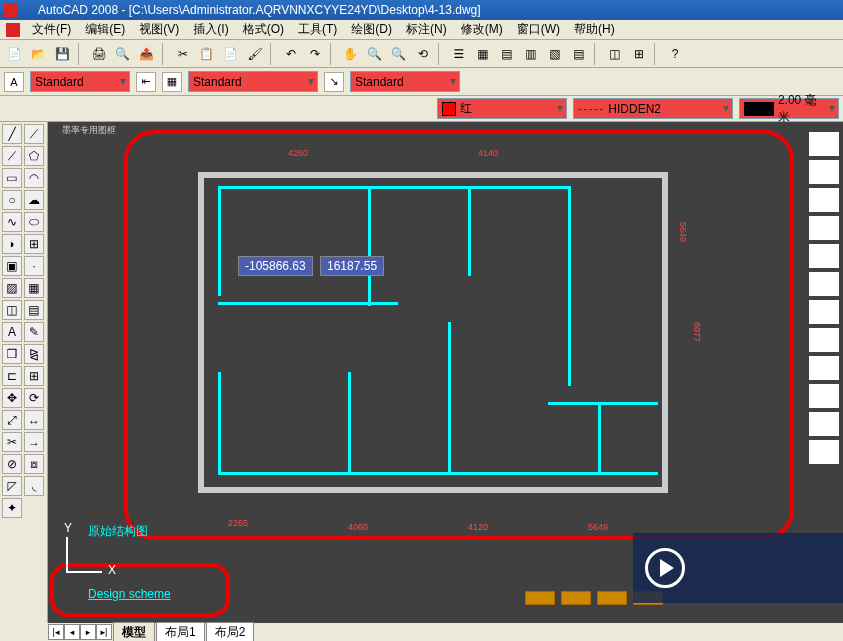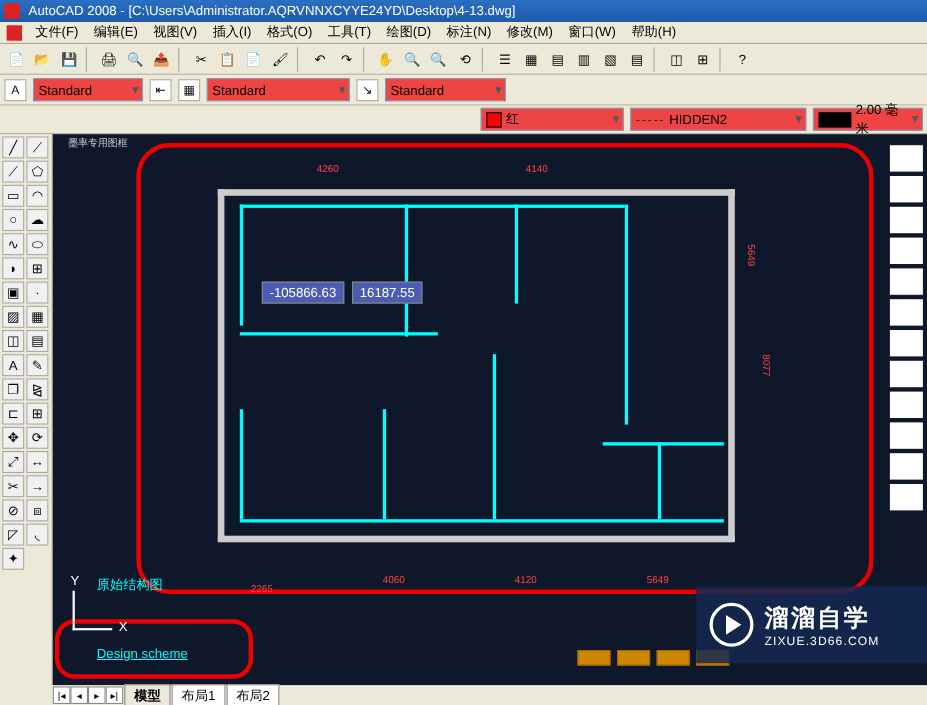--- a/index.html
+++ b/index.html
@@ -1,35 +1,35 @@
 <!DOCTYPE html>
 <html><head>
 <meta charset="utf-8">
 <style>
   * { box-sizing: border-box; margin: 0; padding: 0; font-family: "Microsoft YaHei", SimSun, Arial, sans-serif; font-size: 12px; }
   body { width: 843px; height: 641px; background: #ece9d8; overflow: hidden; position: relative; }
-  .titlebar { height: 20px; background: linear-gradient(#2a6fc2,#1e5aa8); color: #fff; display: flex; align-items: center; padding-left: 4px; gap: 8px; }
+  .titlebar { height: 20px; background: linear-gradient(#2a6fc2,#1e5aa8); color: #fff; display: flex; align-items: center; padding-left: 4px; gap: 20px; }
   .titlebar .app-icon { width: 14px; height: 14px; background: #d22; display: inline-block; }
   .menubar { height: 20px; background: #ece9d8; display: flex; align-items: center; padding-left: 6px; gap: 2px; border-bottom: 1px solid #aca899; }
   .menubar .app-icon2 { width: 14px; height: 14px; background: #d22; display: inline-block; margin-right: 4px; }
   .menubar span { padding: 2px 6px; cursor: default; }
   .toolbar { height: 28px; background: #ece9d8; display: flex; align-items: center; padding: 2px 4px; gap: 2px; border-bottom: 1px solid #aca899; }
   .tbtn { width: 22px; height: 22px; border: 1px solid transparent; display: inline-flex; align-items: center; justify-content: center; font-size: 12px; cursor: pointer; }
   .sep { width: 6px; height: 22px; border-left: 1px solid #aca899; margin: 0 2px; }
   .style-row { height: 28px; background: #ece9d8; display: flex; align-items: center; padding: 2px 4px; gap: 6px; border-bottom: 1px solid #aca899; }
   .style-icon { width: 20px; height: 20px; border: 1px solid #aca899; background: #fff; display: flex; align-items: center; justify-content: center; font-size: 11px; }
   .style-select { height: 21px; border: 1px solid #7f9db9; background: #ef4444; padding: 0 18px 0 4px; position: relative; display: flex; align-items: center; min-width: 90px; }
   .style-select::after { content: "▾"; position: absolute; right: 3px; top: 2px; color: #555; }
   .prop-row { height: 26px; background: #ece9d8; display: flex; align-items: center; padding: 2px 4px; gap: 6px; border-bottom: 1px solid #aca899; justify-content: flex-end; }
   .colorbox { width: 14px; height: 14px; background: #f00; border: 1px solid #000; display: inline-block; margin-right: 4px; }
   .lineweight-box { width: 36px; height: 14px; background: #000; display: inline-block; margin-right: 4px; }
   .main-area { position: absolute; top: 122px; left: 0; right: 0; bottom: 18px; display: flex; }
   .left-toolbox { width: 48px; background: #ece9d8; display: flex; flex-wrap: wrap; align-content: flex-start; padding: 2px; gap: 2px; border-right: 1px solid #aca899; }
   .left-toolbox .tbtn { width: 20px; height: 20px; border: 1px solid #aca899; background: #f0f0f0; }
-  .canvas-wrap { flex: 1; background: #0f172a; position: relative; overflow: hidden; }
+  .canvas-wrap { flex: 1; background: #404040; position: relative; overflow: hidden; }
   .drawing { position: absolute; inset: 0; }
   .red-outline { position: absolute; border: 4px solid #e00; border-radius: 30px; }
   .coord-tip { position: absolute; background: #4a5db0; color: #fff; padding: 2px 6px; font-size: 12px; border: 1px solid #888; }
   .layout-tabs { position: absolute; left: 48px; bottom: 0; right: 0; height: 18px; background: #ece9d8; display: flex; align-items: center; font-size: 11px; }
   .layout-tabs .navbtn { width: 16px; height: 16px; border: 1px solid #888; background: #fff; display: flex; align-items: center; justify-content: center; font-size: 9px; cursor: pointer; }
   .layout-tabs .tab { padding: 1px 8px; border: 1px solid #888; background: #fff; margin-left: 1px; cursor: pointer; }
   .layout-tabs .tab.active { background: #ece9d8; font-weight: bold; }
   .watermark { position: absolute; right: 0; bottom: 20px; width: 210px; height: 70px; background: rgba(20,40,80,0.85); color: #fff; display: flex; align-items: center; gap: 10px; padding: 8px 12px; }
   .watermark .play { width: 40px; height: 40px; border: 3px solid #fff; border-radius: 50%; display: flex; align-items: center; justify-content: center; }
   .watermark .play::after { content: ""; border-left: 14px solid #fff; border-top: 9px solid transparent; border-bottom: 9px solid transparent; margin-left: 4px; }
@@ -197,21 +197,21 @@
       <div class="wall" style="left:170px;top:180px;width:180px;height:3px"></div>
       <div class="wall" style="left:170px;top:250px;width:3px;height:100px"></div>
       <div class="wall" style="left:170px;top:350px;width:440px;height:3px"></div>
       <div class="wall" style="left:300px;top:250px;width:3px;height:100px"></div>
       <div class="wall" style="left:400px;top:200px;width:3px;height:150px"></div>
       <div class="wall" style="left:500px;top:280px;width:110px;height:3px"></div>
       <div class="wall" style="left:550px;top:280px;width:3px;height:70px"></div>
 
       <div class="dim" style="left:240px;top:26px">4260</div>
       <div class="dim" style="left:430px;top:26px">4140</div>
-      <div class="dim" style="left:180px;top:408px">2265</div>
+      <div class="dim" style="left:180px;top:396px">2265</div>
       <div class="dim" style="left:300px;top:400px">4060</div>
       <div class="dim" style="left:420px;top:400px">4120</div>
       <div class="dim" style="left:540px;top:400px">5649</div>
       <div class="dim" style="left:630px;top:100px;writing-mode:vertical-rl">5649</div>
       <div class="dim" style="left:644px;top:200px;writing-mode:vertical-rl">8077</div>
 
       <div class="coord-tip" style="left:190px;top:134px">-105866.63</div>
       <div class="coord-tip" style="left:272px;top:134px">16187.55</div>
 
       <div class="ucs">
@@ -246,24 +246,20 @@
       <div class="blocks">
         <span></span>
           <span></span>
           <span></span>
           <span></span>
       </div>
     </div>
 
     <div class="watermark">
       <div class="play"></div>
-      <div class="wm-text">
-        <span class="big">溜溜自学</span>
-        <span class="small">ZIXUE.3D66.COM</span>
-      </div>
     </div>
   </div>
 </div>
 
 <div class="layout-tabs">
   <span class="navbtn">|◂</span>
   <span class="navbtn">◂</span>
   <span class="navbtn">▸</span>
   <span class="navbtn">▸|</span>
   <span class="tab active">模型</span>

